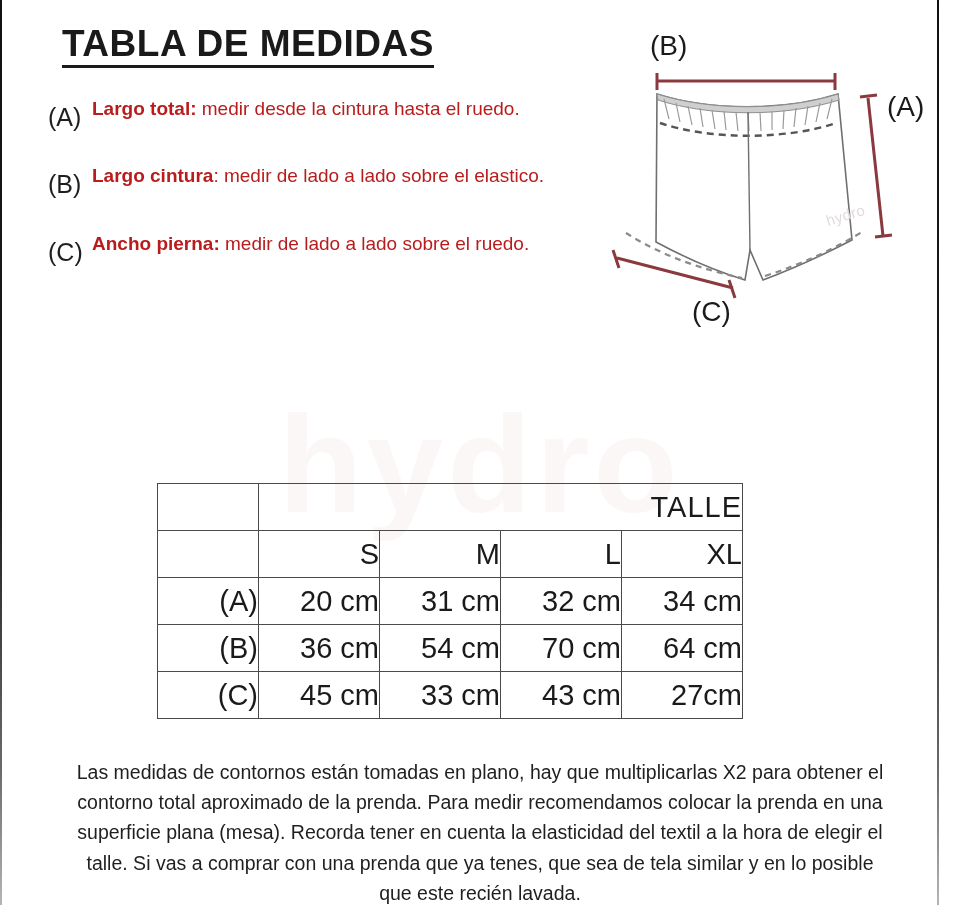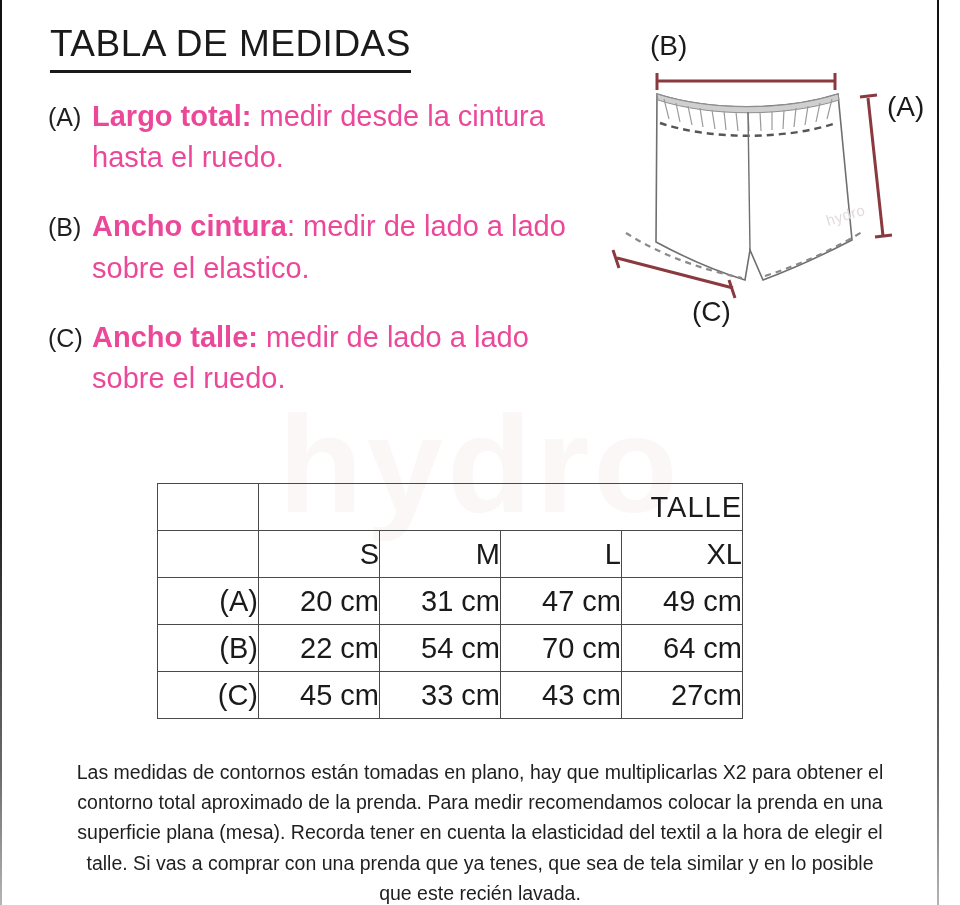--- a/index.html
+++ b/index.html
@@ -40,27 +40,26 @@
     letter-spacing: 4px;
     color: #fbf7f6;
     user-select: none;
     white-space: nowrap;
     line-height: 1;
   }
 
   
   .title {
     position: absolute;
-    left: 50px;
+    left: 62px;
     top: 24px;
     font-size: 37px;
-    font-weight: 400;
+    font-weight: 700;
     letter-spacing: 0.5px;
     line-height: 1.1;
-    padding-bottom: 5px;
     border-bottom: 3px solid #1a1a1a;
     display: inline-block;
   }
 
   
   .deflist {
     position: absolute;
     left: 48px;
     top: 96px;
     width: 560px;
@@ -73,23 +72,23 @@
   .defmark {
     flex: 0 0 auto;
     width: 44px;
     font-size: 25px;
     line-height: 1.45;
     padding-top: 3px;
     color: #1f1f1f;
   }
   .defbody {
     flex: 1 1 auto;
-    font-size: 29px;
+    font-size: 19px;
     line-height: 1.42;
-    color: #ec4899;
+    color: #b91c1c;
   }
   .defbody b {
     font-weight: 700;
   }
 
   
   .illo {
     position: absolute;
     left: 600px;
     top: 18px;
@@ -172,26 +171,26 @@
 
 <div class="deflist">
 
   <div class="defitem">
     <div class="defmark">(A)</div>
     <div class="defbody"><b>Largo total:</b><span> medir desde la cintura hasta el ruedo.</span></div>
   </div>
 
   <div class="defitem">
     <div class="defmark">(B)</div>
-    <div class="defbody"><b>Ancho cintura</b><span>: medir de lado a lado sobre el elastico.</span></div>
+    <div class="defbody"><b>Largo cintura</b><span>: medir de lado a lado sobre el elastico.</span></div>
   </div>
 
   <div class="defitem">
     <div class="defmark">(C)</div>
-    <div class="defbody"><b>Ancho talle:</b><span> medir de lado a lado sobre el ruedo.</span></div>
+    <div class="defbody"><b>Ancho pierna:</b><span> medir de lado a lado sobre el ruedo.</span></div>
   </div>
 
 </div>
 
 <div class="illo">
   <svg width="340" height="320" viewBox="0 0 340 320">
 
     <g stroke="#8a3a3f" stroke-width="3" fill="none">
       <line x1="57" y1="63" x2="235" y2="63"></line>
       <line x1="57" y1="55" x2="57" y2="72"></line>
@@ -269,26 +268,26 @@
         <td class="rowhead-blank"></td>
         <td class="sizecol sizehead">S</td>
         <td class="sizecol sizehead">M</td>
         <td class="sizecol sizehead">L</td>
         <td class="sizecol sizehead">XL</td>
       </tr>
       <tr>
         <td class="rowhead">(A)</td>
         <td class="sizecol">20 cm</td>
         <td class="sizecol">31 cm</td>
-        <td class="sizecol">47 cm</td>
-        <td class="sizecol">49 cm</td>
+        <td class="sizecol">32 cm</td>
+        <td class="sizecol">34 cm</td>
       </tr>
       <tr>
         <td class="rowhead">(B)</td>
-        <td class="sizecol">22 cm</td>
+        <td class="sizecol">36 cm</td>
         <td class="sizecol">54 cm</td>
         <td class="sizecol">70 cm</td>
         <td class="sizecol">64 cm</td>
       </tr>
       <tr>
         <td class="rowhead">(C)</td>
         <td class="sizecol">45 cm</td>
         <td class="sizecol">33 cm</td>
         <td class="sizecol">43 cm</td>
         <td class="sizecol">27cm</td>

